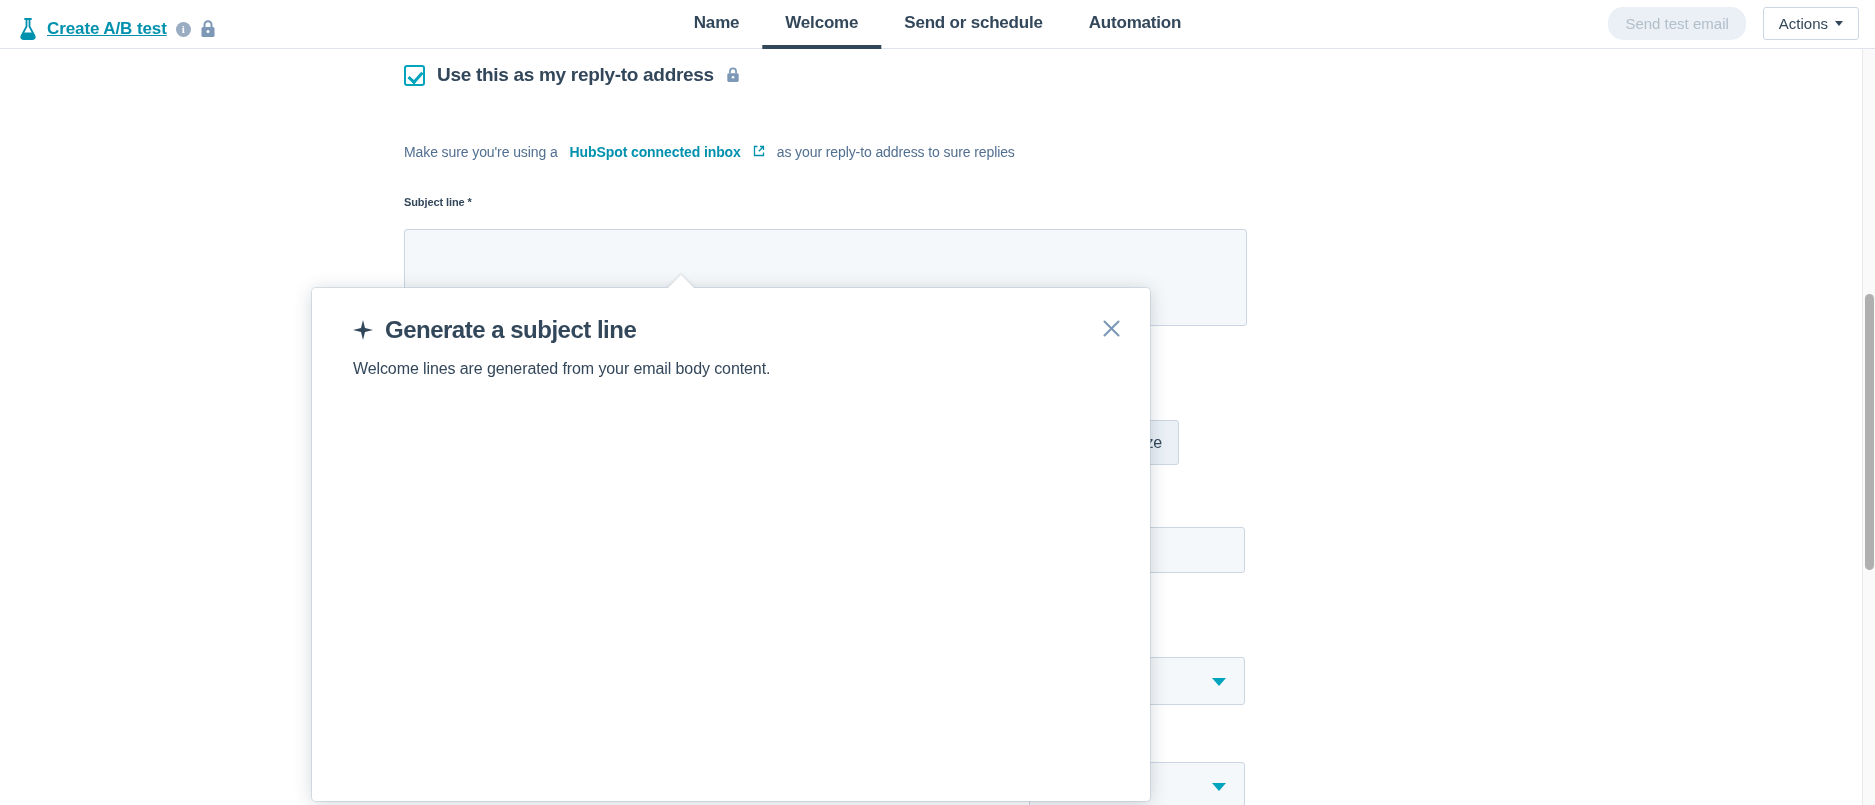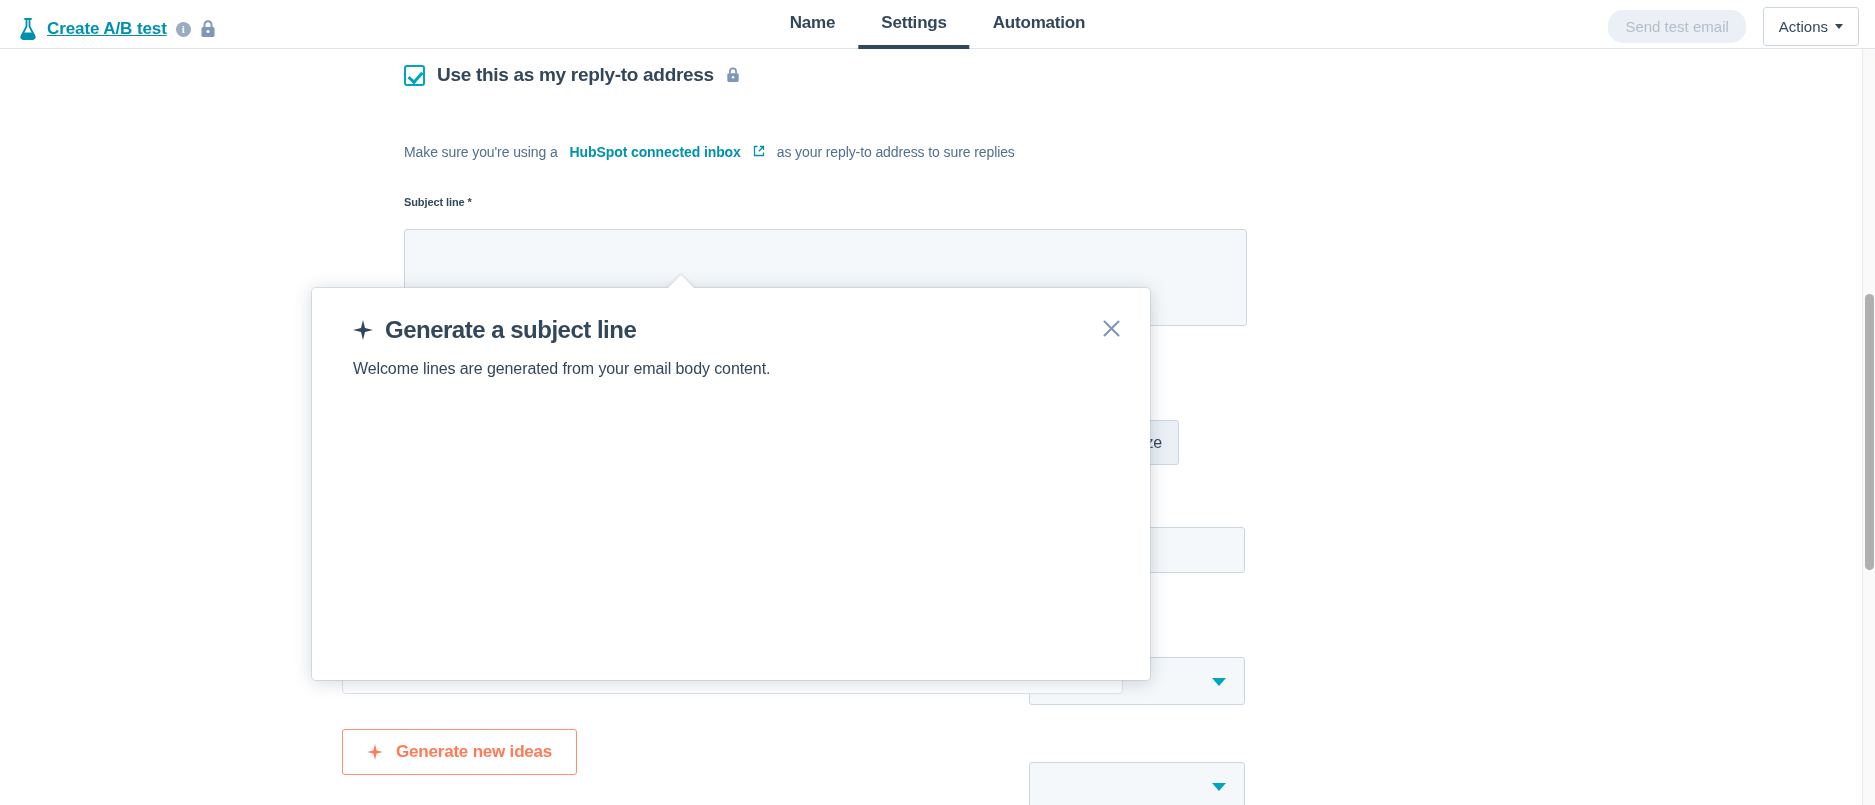--- a/index.html
+++ b/index.html
@@ -55,21 +55,21 @@
   }
   #send-test-btn {
     background: #eaf0f6; color: #b3bec9;
     border: none; border-radius: 15px;
     padding: 0 17px; height: 33px; line-height: 33px;
     font-size: 15px; font-family: inherit; cursor: default;
   }
   #actions-btn {
     background: #fff; color: #33475b;
     border: 1px solid #cbd6e2; border-radius: 3px;
-    padding: 0 15px; height: 39px;
+    padding: 0 15px; height: 33px;
     font-size: 15px; font-family: inherit; cursor: pointer;
     display: flex; align-items: center; gap: 7px;
   }
   .caret-down {
     width: 0; height: 0;
     border-left: 4px solid transparent;
     border-right: 4px solid transparent;
     border-top: 5px solid #33475b;
   }
 
@@ -150,21 +150,21 @@
   .sel-caret {
     position: absolute; right: 18px; top: 50%; margin-top: -3px;
     width: 0; height: 0;
     border-left: 7px solid transparent;
     border-right: 7px solid transparent;
     border-top: 8px solid #00a4bd;
   }
 
   
   #modal {
-    position: absolute; left: 312px; top: 288px; width: 838px; height: 392px;
+    position: absolute; left: 312px; top: 288px; width: 838px; height: 513px;
     background: #fff; border-radius: 4px;
     box-shadow: 0 2px 18px rgba(45,62,80,0.22), 0 0 0 1px rgba(203,214,226,0.55);
     z-index: 20;
   }
   #modal-caret {
     position: absolute; left: 355px; top: -13px;
     width: 0; height: 0;
     border-left: 14px solid transparent;
     border-right: 14px solid transparent;
     border-bottom: 14px solid #fff;
@@ -257,21 +257,22 @@
       <svg class="lock-icon" viewBox="0 0 16 18">
         <rect x="1.5" y="7" width="13" height="10" rx="1.6" fill="#7c98b6"></rect>
         <path d="M4.5 7V4.8a3.5 3.5 0 0 1 7 0V7" fill="none" stroke="#7c98b6" stroke-width="2"></path>
         <circle cx="8" cy="11.6" r="1.5" fill="#fff"></circle>
       </svg>
     </span>
   </div>
 
   <div id="tabs">
     <div class="tab">Name</div>
-    <div class="tab active">Settings</div>
+    <div class="tab active">Welcome</div>
+    <div class="tab">Send or schedule</div>
     <div class="tab">Automation</div>
   </div>
 
   <div id="topbar-right">
     <button id="send-test-btn">Send test email</button>
     <button id="actions-btn">
       <span>Actions</span>
       <span class="caret-down"></span>
     </button>
   </div>

